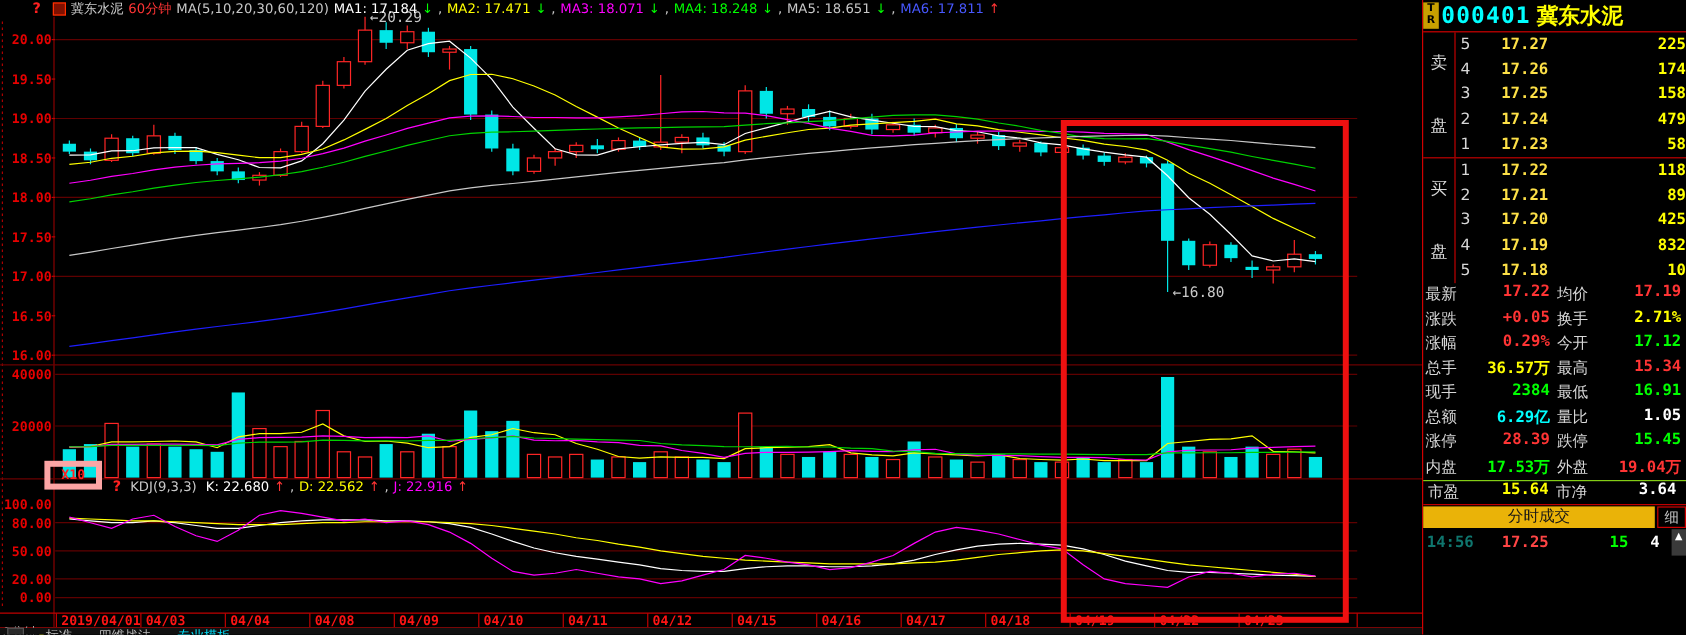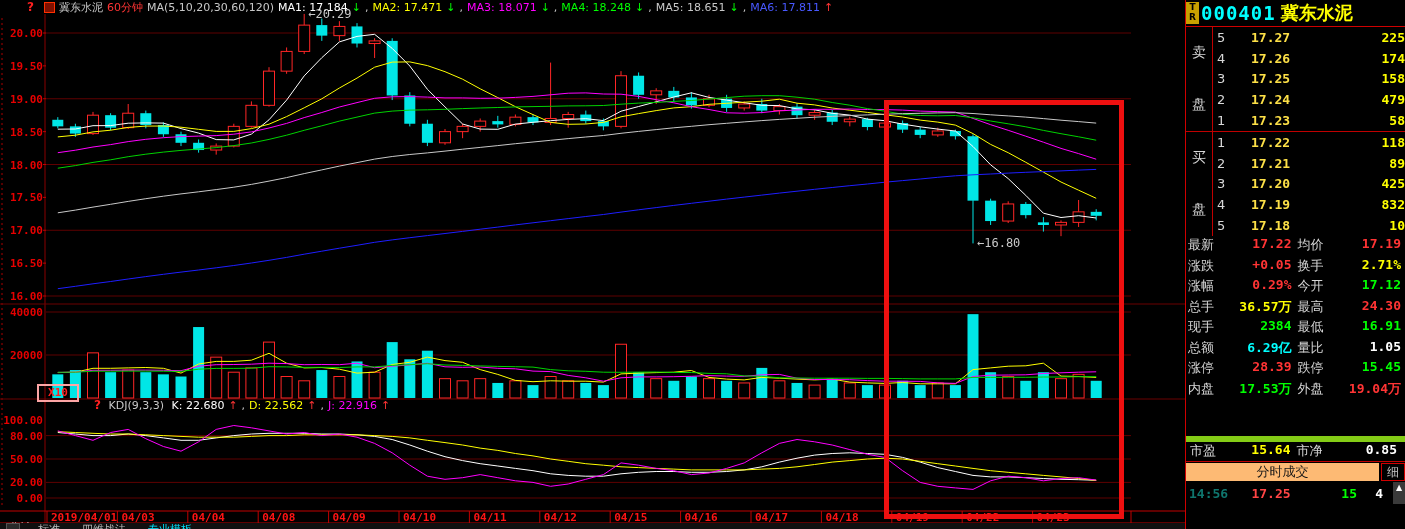--- a/index.html
+++ b/index.html
@@ -11,21 +11,21 @@
   
   #top-bar{position:absolute;left:0;top:0;width:1185px;height:14px;font-size:11px;line-height:13px;
            white-space:nowrap;display:flex;align-items:center;}
   #top-bar span{margin-right:4px;}
   .qicon{color:#ff2020;font-weight:bold;font-size:12px;margin-left:27px;}
   .burst-icon{display:inline-block;width:9px;height:9px;border:1px solid #ff3000;background:#801000;margin-left:6px;}
   svg{position:absolute;left:0;top:0;}
   
   .pane-header{position:absolute;font-size:11px;line-height:13px;white-space:nowrap;}
   .pane-header span{margin-right:4px;}
-  #x10-box{position:absolute;left:37px;top:384px;width:38px;height:14px;border:2px solid #fca5a5;
+  #x10-box{position:absolute;left:37px;top:384px;width:38px;height:14px;border:5px solid #fca5a5;
            color:#ff2020;font-size:11px;font-weight:bold;text-align:center;line-height:14px;}
   
   #axis-left{position:absolute;left:2px;top:520px;font-size:11px;color:#e8e8e8;font-weight:normal;}
   #axis-left .tri{color:#ffff00;font-size:9px;}
   
   #red-box{position:absolute;border:5px solid #ee1010;z-index:8;}
   
   #bottom-strip{position:absolute;left:0;top:523px;width:1185px;height:12px;background:#101010;
                 display:flex;align-items:center;font-size:11px;color:#bbb;gap:18px;padding-left:6px;}
   #bottom-strip .tabbox{background:#2a2a2a;border:1px solid #555;padding:0 6px;height:11px;line-height:11px;}
@@ -46,24 +46,24 @@
   .lv-p{color:#fde047;font-weight:bold;padding-left:16px;}
   .lv-v{color:#ffff00;font-weight:bold;text-align:right;}
   #sell-block{border-bottom:1px solid #c00000;}
   #alert-row{height:20px;border-top:1px solid #c00000;border-bottom:1px solid #c00000;
              display:flex;align-items:center;white-space:nowrap;font-size:12.5px;font-weight:bold;color:#fff;}
   #alert-row .hl{background:#e00000;color:#fff;padding:1px 1px;}
   #stats-grid{display:grid;grid-template-columns:1fr 1fr;}
   .st-cell{height:20.5px;display:flex;justify-content:space-between;align-items:flex-start;padding:0 4px 0 2px;gap:12px;}
   .st-label{color:#d7d7d7;}
   .st-value{font-weight:bold;}
-  #extra-rows{border-top:6px solid #84cc16;margin-top:36px;}
+  #extra-rows{border-top:1px solid #84cc16;}
   .ex-row{height:19px;display:flex;justify-content:space-between;align-items:center;padding:0 4px 0 2px;}
   #tab-bar{height:20px;border-top:1px solid #c00000;display:flex;align-items:center;background:#000;}
-  #tab-main{flex:1;background:#fdba74;color:#161616;text-align:center;height:18px;line-height:18px;font-size:13px;}
+  #tab-main{flex:1;background:#eab308;color:#161616;text-align:center;height:18px;line-height:18px;font-size:13px;}
   #tab-detail{width:22px;height:16px;border:1px solid #d00000;color:#c8c8c8;font-size:12px;
               text-align:center;line-height:16px;margin-left:2px;}
   #tick-row{height:22px;display:flex;align-items:center;font-weight:bold;font-size:13px;position:relative;}
   #tick-time{color:#0f766e;width:46px;padding-left:3px;}
   #tick-price{color:#ff4545;width:72px;text-align:center;}
   #tick-vol{color:#00ff00;width:50px;text-align:right;}
   #tick-extra{color:#fff;width:26px;text-align:right;}
   #rp-scroll{position:absolute;right:0;top:0;width:12px;height:22px;background:#3a3a3a;
              color:#fff;font-size:8px;text-align:center;line-height:12px;}
 </style>
@@ -469,21 +469,21 @@
         <div class="st-cell">
           <span class="st-label">今开</span>
           <span class="st-value mono c-green">17.12</span>
         </div>
         <div class="st-cell">
           <span class="st-label">总手</span>
           <span class="st-value mono c-yellow">36.57万</span>
         </div>
         <div class="st-cell">
           <span class="st-label">最高</span>
-          <span class="st-value mono c-red">24.30</span>
+          <span class="st-value mono c-red">15.34</span>
         </div>
         <div class="st-cell">
           <span class="st-label">现手</span>
           <span class="st-value mono c-green">2384</span>
         </div>
         <div class="st-cell">
           <span class="st-label">最低</span>
           <span class="st-value mono c-green">16.91</span>
         </div>
         <div class="st-cell">
@@ -512,21 +512,21 @@
         </div>
       </div>
     <div id="extra-rows">
         <div class="ex-row" style="display: grid; grid-template-columns: 1fr 1fr;">
           <div class="st-cell" style="height: 19px;">
             <span class="st-label">市盈</span>
             <span class="st-value mono c-yellow">15.64</span>
           </div>
           <div class="st-cell" style="height: 19px;">
             <span class="st-label">市净</span>
-            <span class="st-value mono c-white">0.85</span>
+            <span class="st-value mono c-white">3.64</span>
           </div>
         </div>
       </div>
     <div id="tab-bar">
       <div id="tab-main">分时成交</div>
       <div id="tab-detail">细</div>
     </div>
     <div id="tick-row">
       <span id="tick-time" class="mono">14:56</span>
       <span id="tick-price" class="mono">17.25</span>

